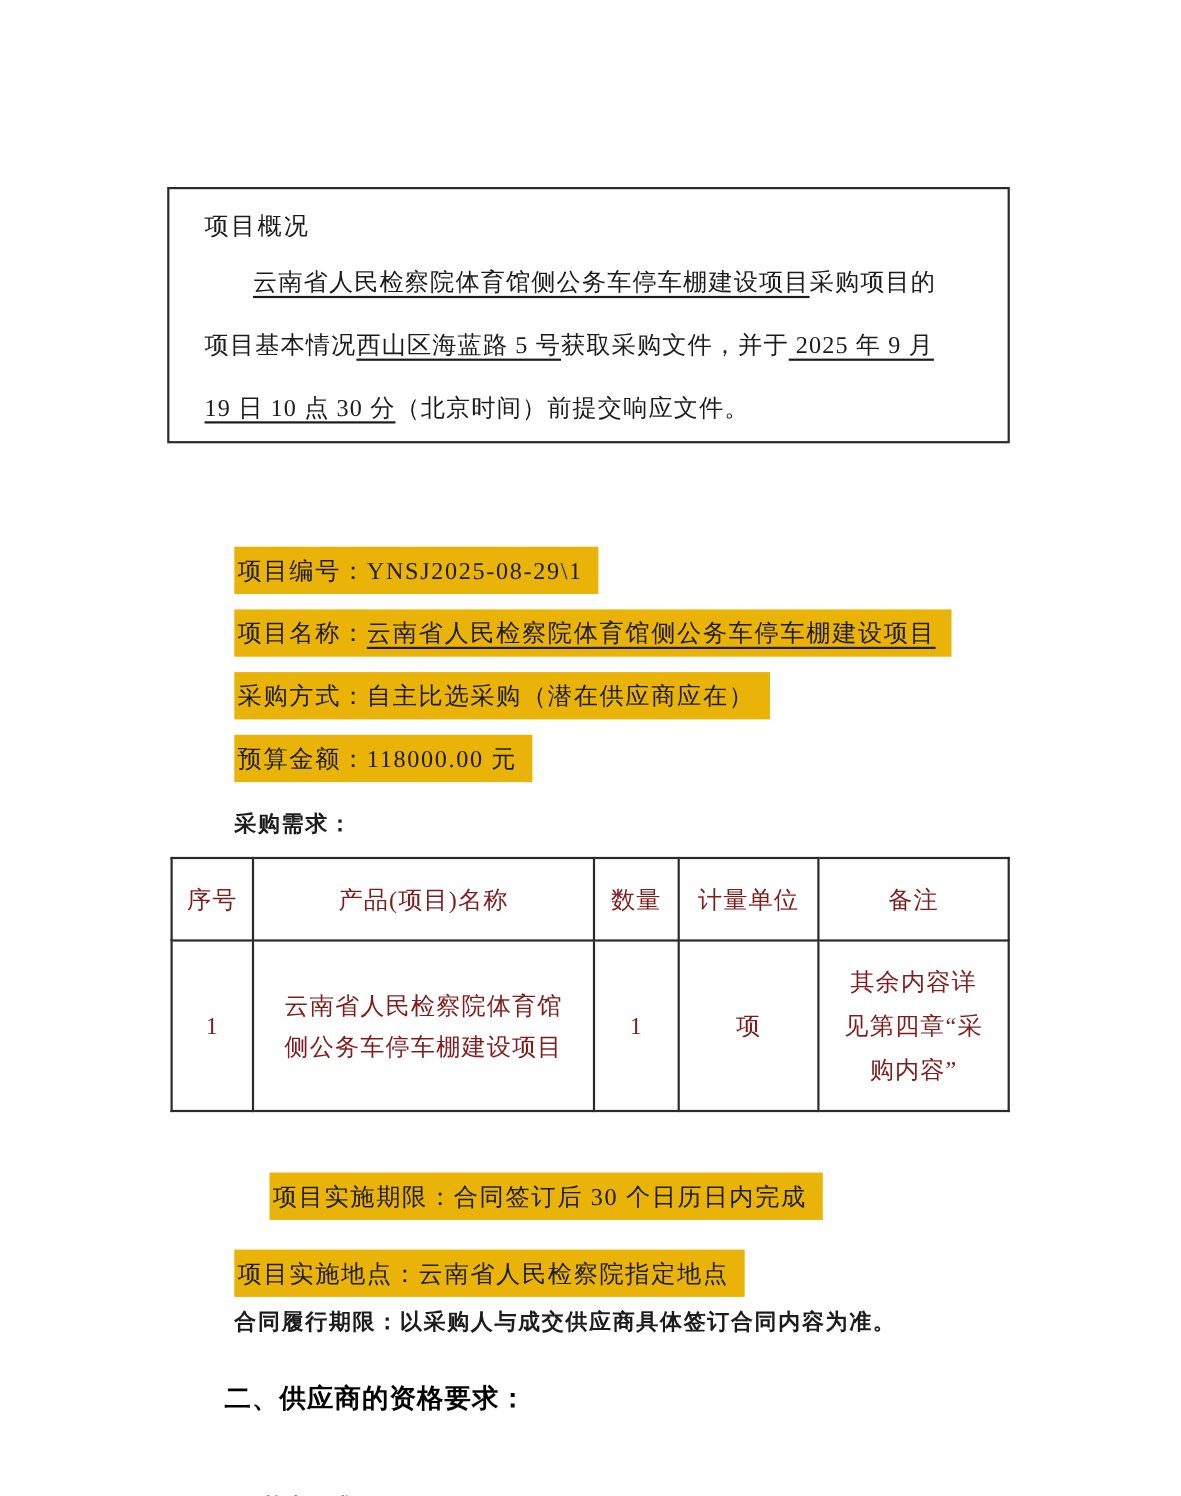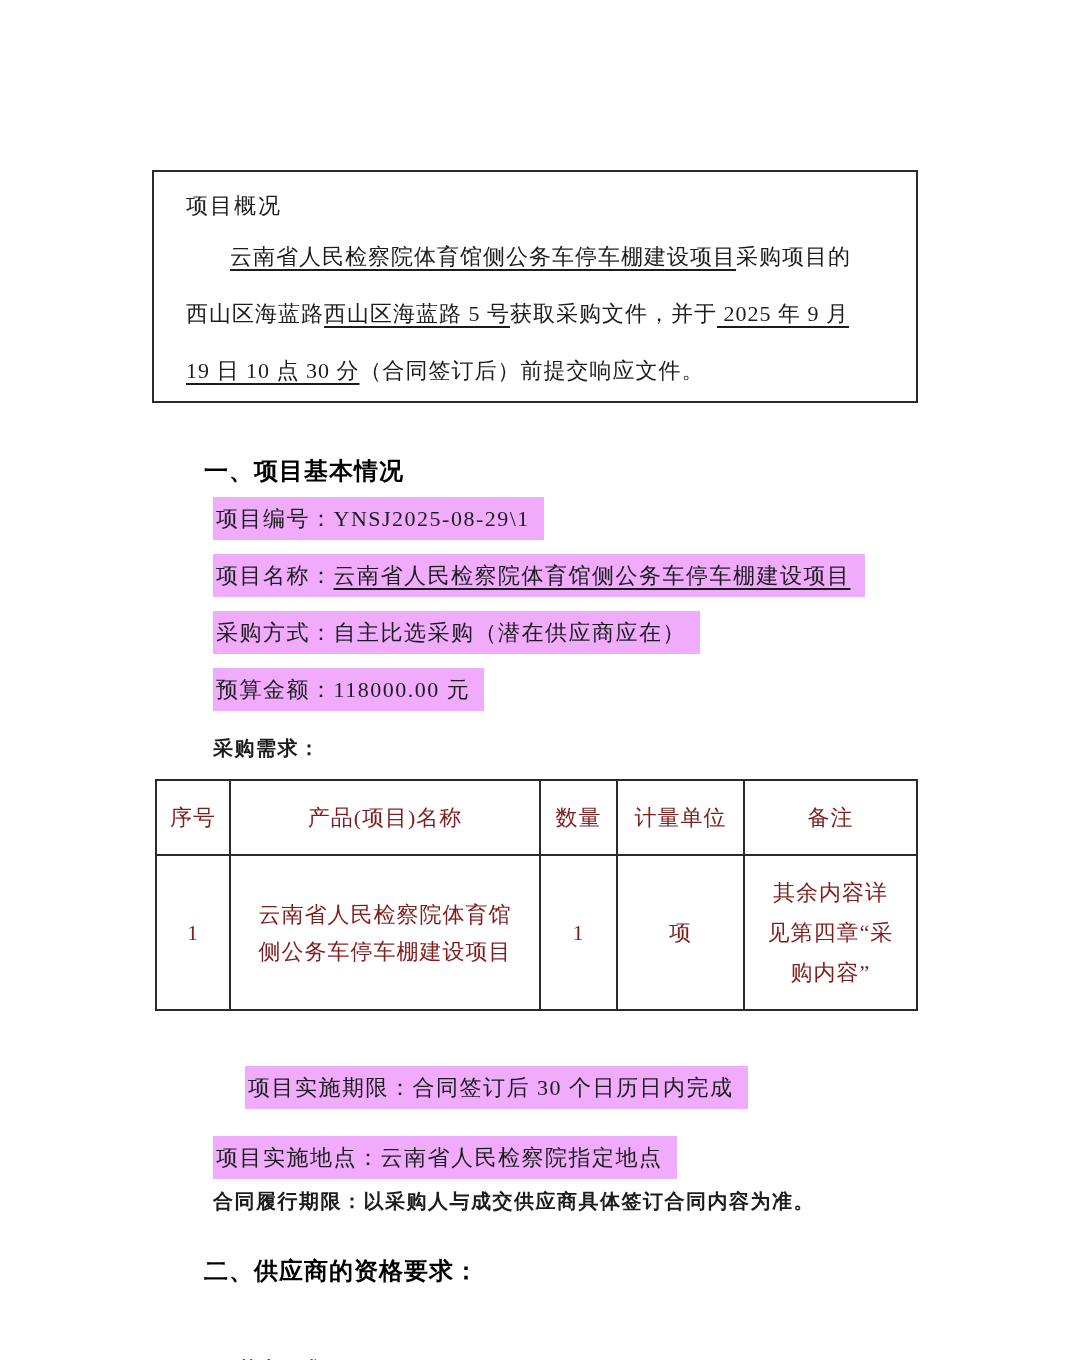--- a/index.html
+++ b/index.html
@@ -48,21 +48,21 @@
     font-size: 24px;
     letter-spacing: 1px;
     color: #000;
   }
   .heading1 { left: 204px; top: 455px; }
   .heading2 { left: 204px; top: 1255px; }
 
   
   .hl {
     display: inline-block;
-    background: #f0abfc;
+    background: #eab308;
     font-size: 22px;
     line-height: 27px;
     letter-spacing: 1.5px;
     padding: 8px 14px 8px 3px;
     white-space: nowrap;
   }
   .plain-line {
     font-size: 20px;
     letter-spacing: 1.5px;
     white-space: nowrap;
@@ -93,28 +93,27 @@
 <body>
 
 <div class="page">
 
   <div class="abs overview-box">
     <div class="overview-title">项目概况</div>
     <div class="overview-line indent">
       <span class="u">云南省人民检察院体育馆侧公务车停车棚建设项目</span><span>采购项目的</span>
     </div>
     <div class="overview-line">
-      <span>西山区海蓝路</span><span class="u">西山区海蓝路 5 号</span><span>获取采购文件，并于</span><span class="u"> 2025 年 9 月</span>
+      <span>项目基本情况</span><span class="u">西山区海蓝路 5 号</span><span>获取采购文件，并于</span><span class="u"> 2025 年 9 月</span>
     </div>
     <div class="overview-line">
-      <span class="u">19 日 10 点 30 分</span><span>（合同签订后）前提交响应文件。</span>
+      <span class="u">19 日 10 点 30 分</span><span>（北京时间）前提交响应文件。</span>
     </div>
   </div>
 
-  <div class="abs h-bold heading1">一、项目基本情况</div>
 
   <div class="abs" style="left:213px; top:497px;">
     <span class="hl"><span>项目编号：</span><span>YNSJ2025-08-29\1</span></span>
   </div>
   <div class="abs" style="left:213px; top:554px;">
     <span class="hl"><span>项目名称：</span><span class="u">云南省人民检察院体育馆侧公务车停车棚建设项目</span></span>
   </div>
   <div class="abs" style="left:213px; top:611px;">
     <span class="hl"><span>采购方式：</span><span>自主比选采购（潜在供应商应在）</span></span>
   </div>

